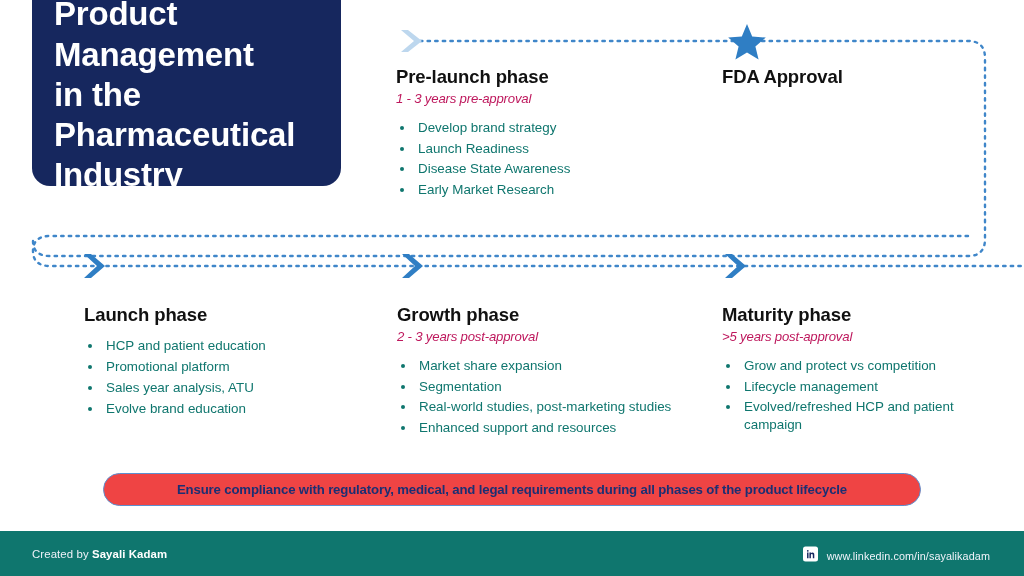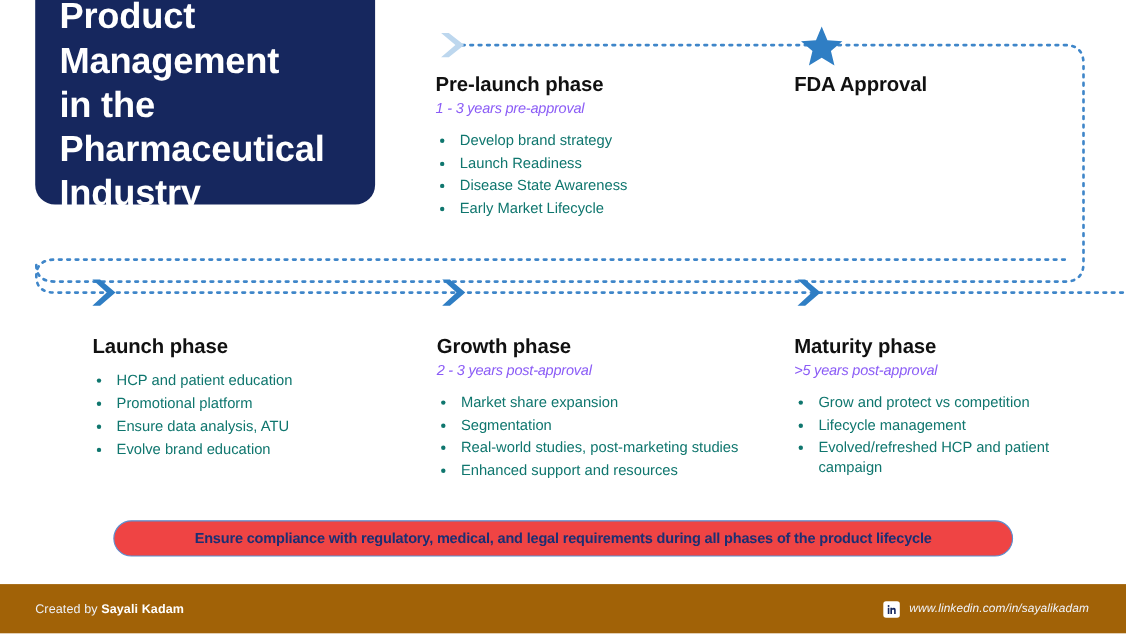--- a/index.html
+++ b/index.html
@@ -30,21 +30,21 @@
   
   .chev{position:absolute;}
 
   
   .phase{position:absolute;box-sizing:border-box;}
   .phase h2{
     margin:0;font-size:18.5px;font-weight:bold;color:#111111;
     letter-spacing:-0.1px;line-height:1.2;
   }
   .phase .sub{
-    margin:3px 0 0 0;font-size:13.2px;font-style:italic;color:#8b5cf6;
+    margin:3px 0 0 0;font-size:13.2px;font-style:italic;color:#be185d;
     line-height:1.25;letter-spacing:-0.2px;
   }
   .phase ul{
     margin:11px 0 0 0;padding:0 0 0 19px;list-style:disc;
   }
   .phase ul li{
     font-size:13.4px;color:#0f766e;line-height:1.33;margin-bottom:3px;
     padding-left:3px;
   }
   .phase.star-phase h2{margin-top:0;}
@@ -56,30 +56,30 @@
     display:flex;align-items:center;justify-content:center;
     box-sizing:border-box;
   }
   .compliance span{
     font-size:13.2px;font-weight:bold;color:#1b2f73;letter-spacing:-0.15px;
   }
 
   
   .footer{
     position:absolute;left:0;top:531px;width:1024px;height:45px;
-    background:#a16207;
+    background:#0f766e;
   }
   .footer .credit{
     position:absolute;left:32px;top:50%;transform:translateY(-50%);
     color:#eef1f8;font-size:11.4px;letter-spacing:0.1px;white-space:nowrap;
   }
   .footer .credit b{font-weight:bold;color:#ffffff;}
   .footer .social{
     position:absolute;right:34px;top:50%;transform:translateY(-50%);
-    display:flex;align-items:center;gap:9px;font-style:italic;
+    display:flex;align-items:flex-end;gap:9px;
   }
   .footer .social .url{color:#f0f3fa;font-size:10.8px;letter-spacing:0.1px;}
   .li-badge{
     width:15px;height:15px;background:#ffffff;border-radius:2.5px;
     display:flex;align-items:center;justify-content:center;
   }
   .li-badge svg{display:block;}
 </style>
 </head>
 <body>
@@ -122,34 +122,34 @@
     <path d="M 2 2 L 9 2 L 23 14 L 9 26 L 2 26 L 15 14 Z" fill="#2f7ec4"></path>
   </svg>
 
   <div class="phase" style="left:396px;top:66px;width:300px;">
     <h2>Pre-launch phase</h2>
     <p class="sub">1 - 3 years pre-approval</p>
     <ul>
       <li>Develop brand strategy</li>
       <li>Launch Readiness</li>
       <li>Disease State Awareness</li>
-      <li>Early Market Lifecycle</li>
+      <li>Early Market Research</li>
     </ul>
   </div>
 
   <div class="phase star-phase" style="left:722px;top:66px;width:280px;">
     <h2>FDA Approval</h2>
   </div>
 
   <div class="phase" style="left:84px;top:304px;width:300px;">
     <h2>Launch phase</h2>
     <ul>
       <li>HCP and patient education</li>
       <li>Promotional platform</li>
-      <li>Ensure data analysis, ATU</li>
+      <li>Sales year analysis, ATU</li>
       <li>Evolve brand education</li>
     </ul>
   </div>
 
   <div class="phase" style="left:397px;top:304px;width:320px;">
     <h2>Growth phase</h2>
     <p class="sub">2 - 3 years post-approval</p>
     <ul>
       <li>Market share expansion</li>
       <li>Segmentation</li>

